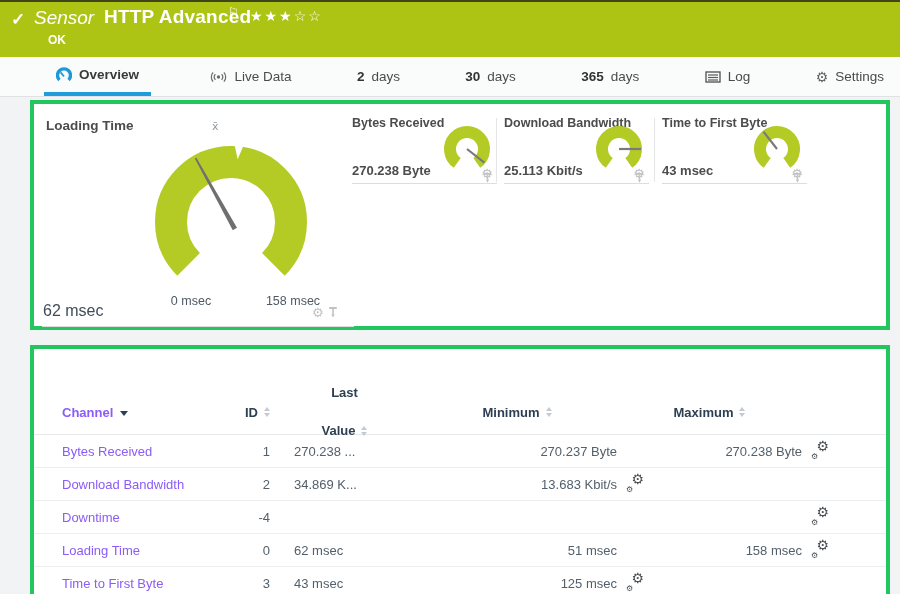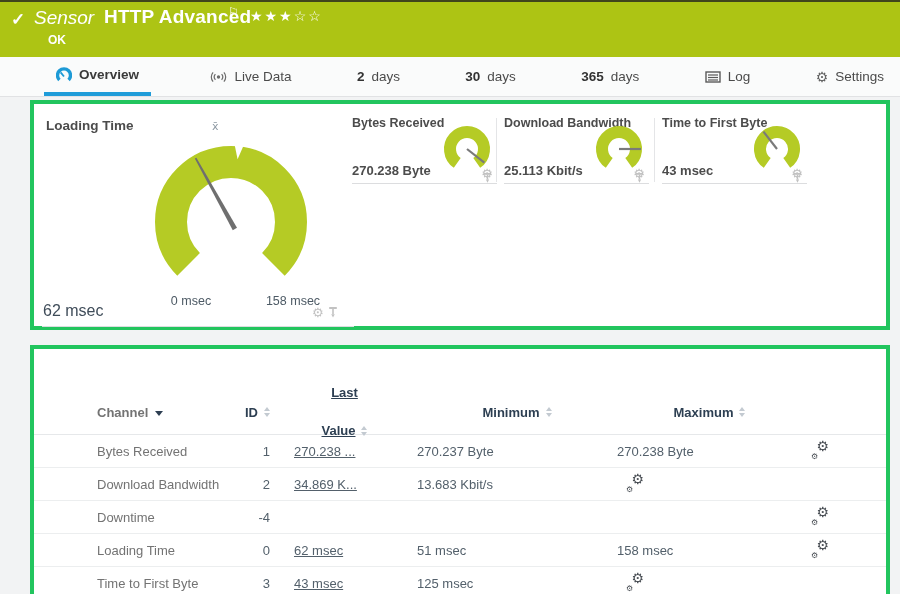--- a/index.html
+++ b/index.html
@@ -57,34 +57,34 @@
   .vdiv.d0{ left:462px; } .vdiv.d1{ left:620px; }
   
   .thead, .trow{
     display:grid; grid-template-columns:175px 35px 145px 200px 185px 1fr;
     padding:0 28px; align-items:center;
   }
   .thead{ height:50px; margin-top:36px; border-bottom:1px solid #e6e8ea;
           font-size:13px; font-weight:bold; color:#2d3f52;}
   .trow{ height:33px; border-bottom:1px solid #eceeef; font-size:13px; color:#53606b;}
   .c-id{ text-align:right; padding-right:2px;margin-left:8px;}
-  .c-last{ padding-left:22px;text-decoration:underline; }
-  .c-min,.c-max{ text-align:left; }
+  .c-last{ padding-left:22px; }
+  .c-min,.c-max{ text-align:right; }
   .th{ display:flex; align-items:center; }
   .th.c-id{ justify-content:flex-end;}
   .th.c-min,.th.c-max{ justify-content:center;}
   .th.c-last{ flex-direction:column; padding-left:0; align-items:center; line-height:1.25;}
   .th.c-last .l2{ display:flex; align-items:center;margin-top:22px;}
   .caret{ display:inline-block; margin-left:7px; width:0; height:0;
           border:4px solid transparent; border-top:5px solid #2d3f52; position:relative; top:3px;}
   .sort{ display:inline-flex; flex-direction:column; margin-left:6px; gap:2px; cursor:pointer;}
   .sort i{ display:block; width:0; height:0; border:3.5px solid transparent;}
   .sort .up{ border-bottom:4px solid #c3cad1; border-top:none;}
   .sort .dn{ border-top:4px solid #c3cad1; border-bottom:none;}
-  .c-ch{ color:#737373;margin-left:35px; }
+  .c-ch{ color:#8b5cf6; }
   .gears{ position:relative; width:22px; height:18px; margin-left:8px; cursor:pointer;}
   .gears .g1{ position:absolute; right:3px; top:-3px; font-size:14px; color:#4a4f55; font-family:"DejaVu Sans",sans-serif;}
   .gears .g2{ position:absolute; left:1px; bottom:-2px; font-size:8px; color:#4a4f55; font-family:"DejaVu Sans",sans-serif;}
 </style>
 </head>
 <body>
 
 <div class="screen">
 
   <div class="hdr">

